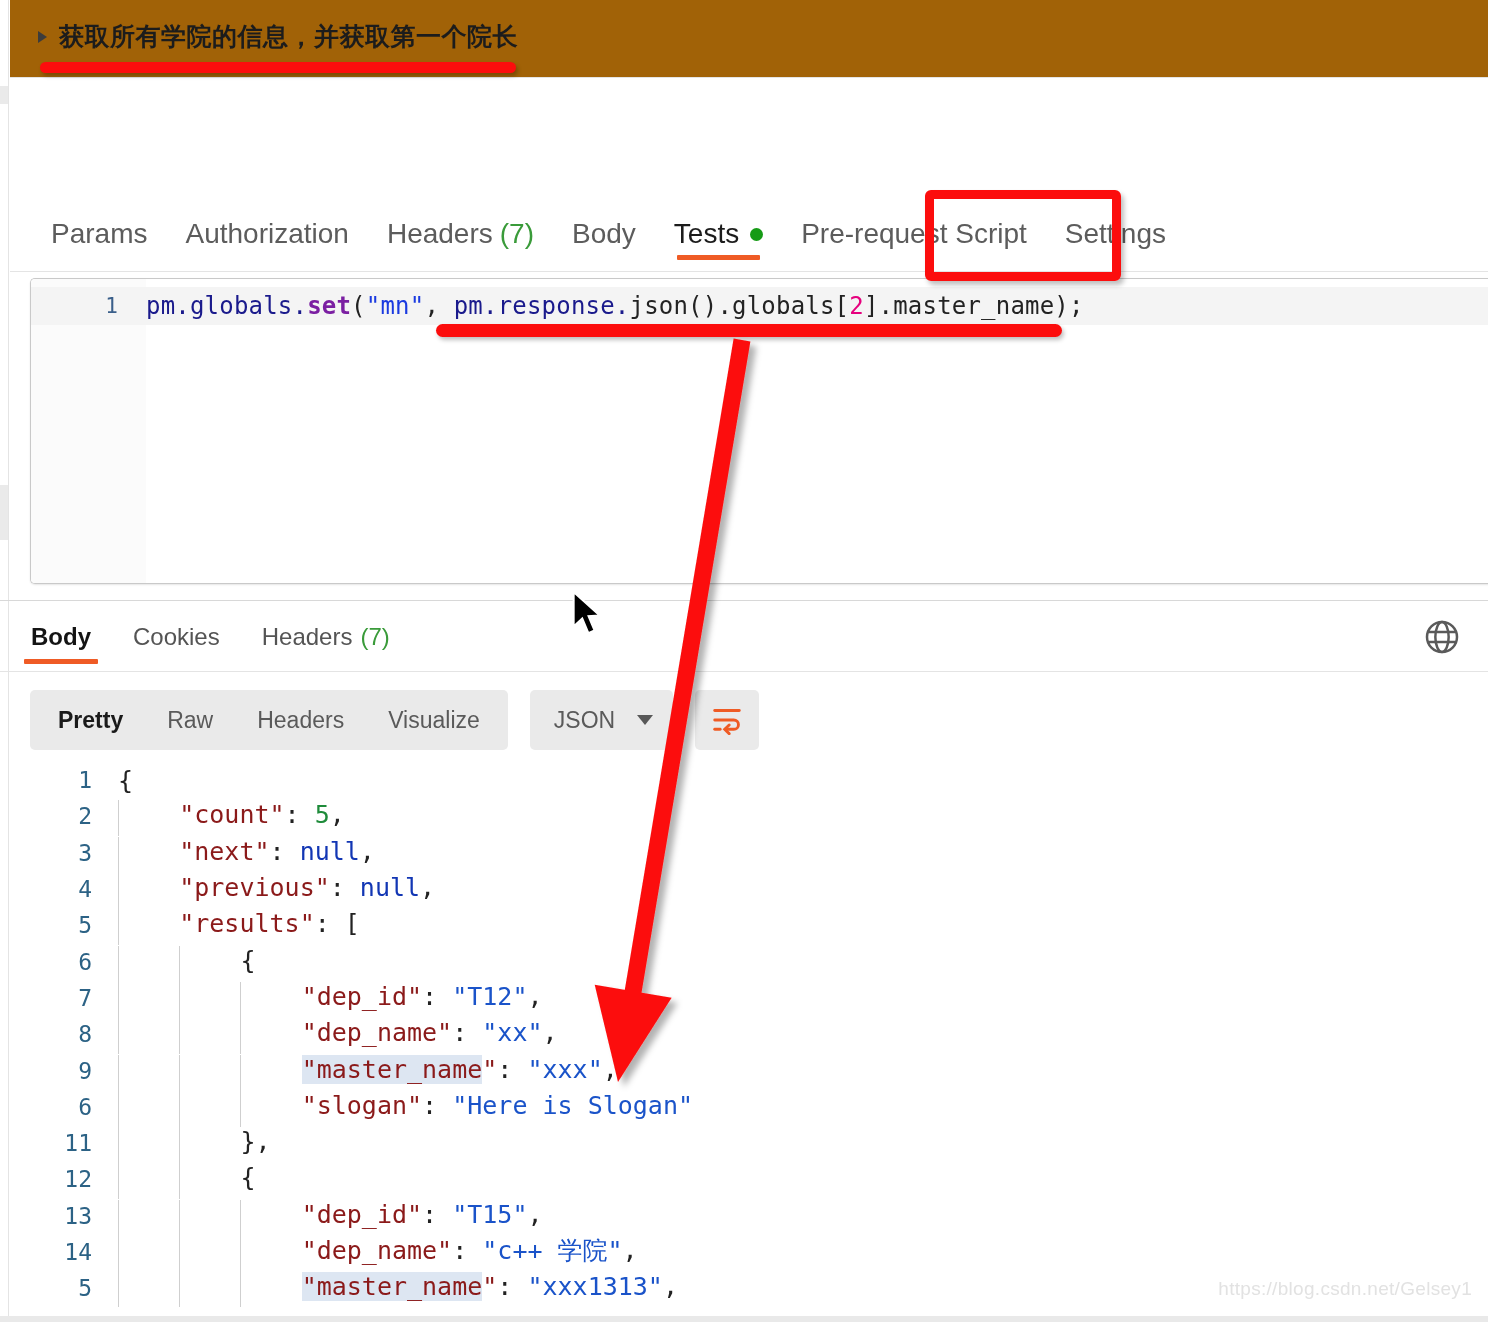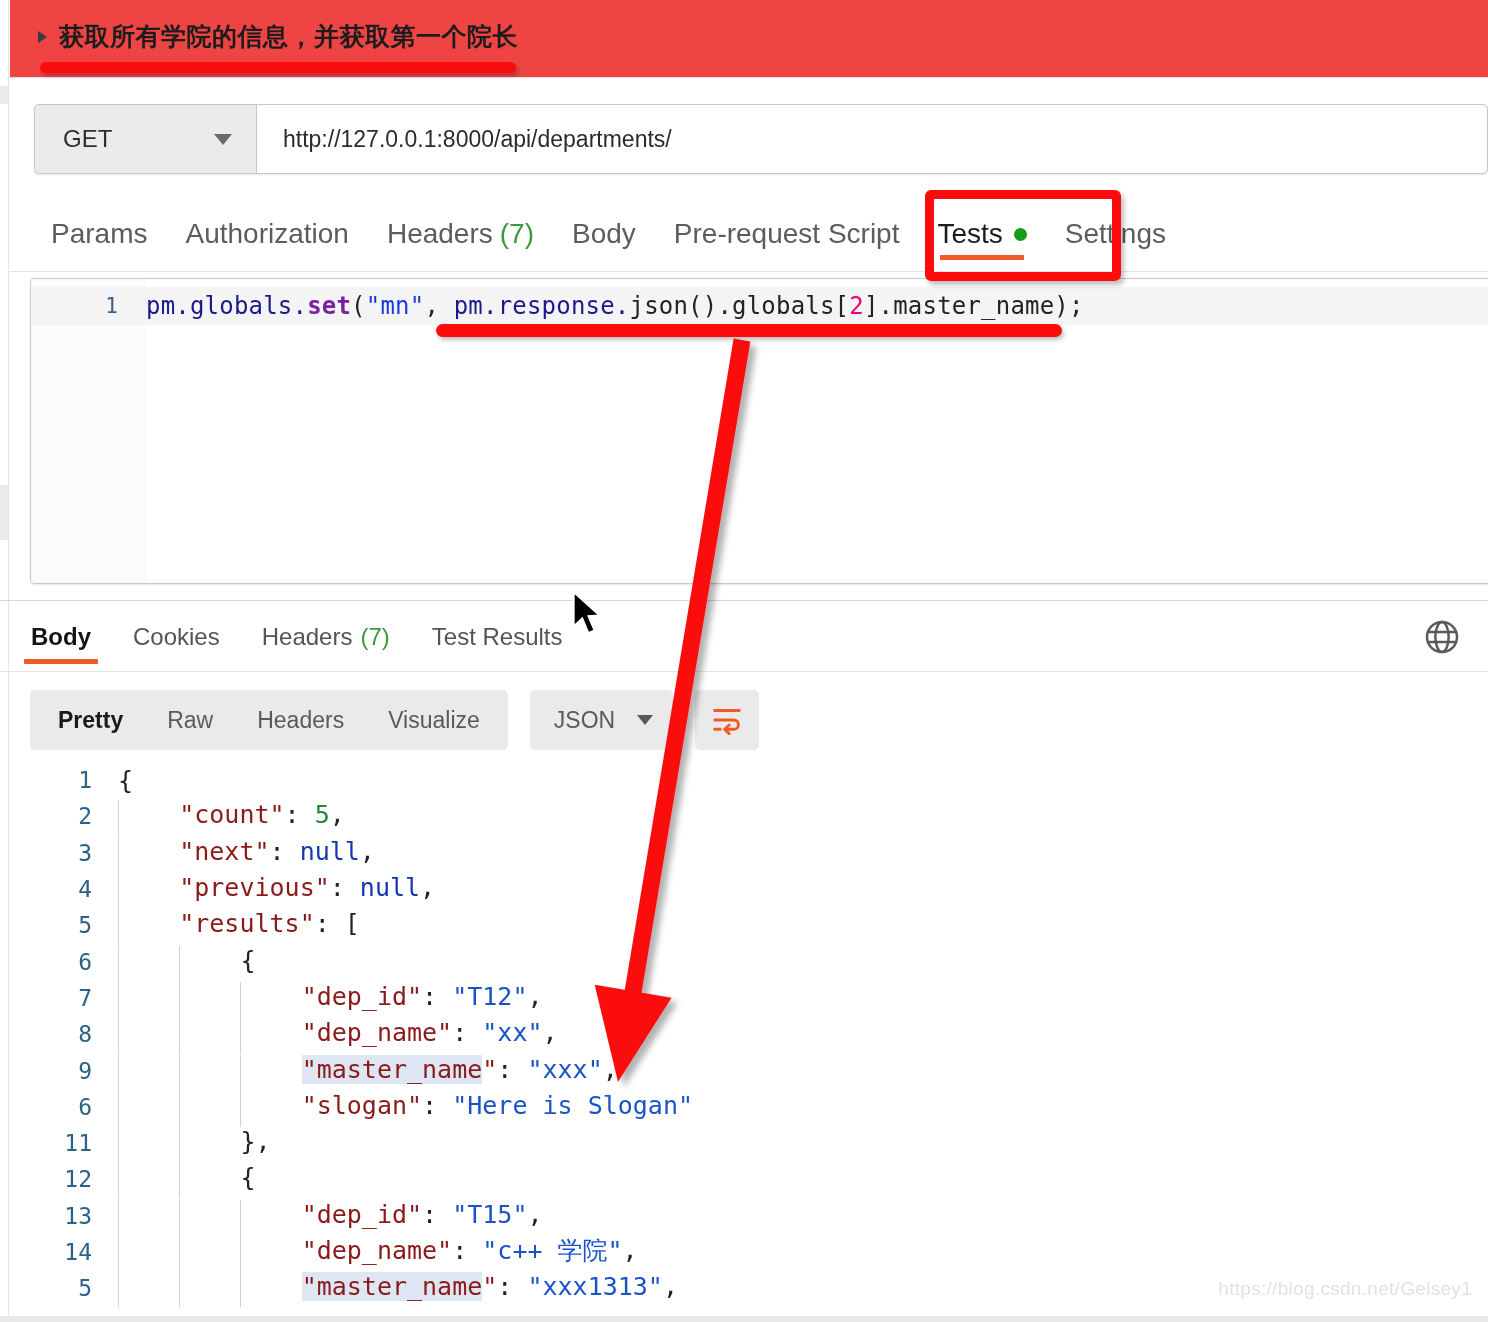--- a/index.html
+++ b/index.html
@@ -28,21 +28,21 @@
   }
   .rail-chip-b {
     position: absolute; left: 0; top: 485px; width: 8px; height: 55px;
     background: #eaeaea;
   }
 
   
   .title-row {
     position: absolute; left: 10px; top: 0; width: 1478px; height: 78px;
     border-bottom: 1px solid #e4e4e4;
-    background: #ef4444;
+    background: #a16207;
   }
   .title-inner {
     position: absolute; left: 28px; top: 20px;
     display: flex; align-items: center; gap: 12px;
   }
   .tri-right {
     width: 0; height: 0;
     border-left: 9px solid #3c3c3c;
     border-top: 6px solid transparent;
     border-bottom: 6px solid transparent;
@@ -276,51 +276,42 @@
     <div class="rail-chip-b"></div>
   </div>
 
   <div class="title-row">
     <div class="title-inner">
       <span class="tri-right"></span>
       <span class="req-title">获取所有学院的信息，并获取第一个院长</span>
     </div>
   </div>
 
-  <div class="url-bar">
-    <div class="method-box">
-      <span class="method-label">GET</span>
-      <span class="caret-down"></span>
-    </div>
-    <div class="url-input-box">
-      <span class="url-text">http://127.0.0.1:8000/api/departments/</span>
-    </div>
-  </div>
 
   <div class="req-tabs" id="req-tabs" style="padding-left: 22px;">
       <div class="rtab">
         <span>Params</span>
       </div>
       <div class="rtab">
         <span>Authorization</span>
       </div>
       <div class="rtab">
         <span>Headers</span>
         <span class="count">(7)</span>
       </div>
       <div class="rtab">
         <span>Body</span>
-      </div>
-      <div class="rtab">
-        <span>Pre-request Script</span>
       </div>
       <div class="rtab active">
         <span>Tests</span>
         <span class="greendot"></span>
         <span class="underline"></span>
+      </div>
+      <div class="rtab">
+        <span>Pre-request Script</span>
       </div>
       <div class="rtab">
         <span>Settings</span>
       </div>
     </div>
 
   <div class="code-panel">
     <div class="code-gutter-bg"></div>
     <div class="code-line">
       <span class="code-ln">1</span>
@@ -334,23 +325,20 @@
           <span>Body</span>
           <span class="underline"></span>
         </div>
         <div class="rstab">
           <span>Cookies</span>
         </div>
         <div class="rstab">
           <span>Headers</span>
           <span class="count">(7)</span>
         </div>
-        <div class="rstab">
-          <span>Test Results</span>
-        </div>
       </div>
     <div class="globe-wrap">
       <svg width="40" height="40" viewBox="0 0 24 24" fill="none" stroke="#5a5a5a" stroke-width="1.5">
         <circle cx="12" cy="12" r="9"></circle>
         <ellipse cx="12" cy="12" rx="4" ry="9"></ellipse>
         <line x1="3.2" y1="9" x2="20.8" y2="9"></line>
         <line x1="3.2" y1="15" x2="20.8" y2="15"></line>
       </svg>
     </div>
   </div>

